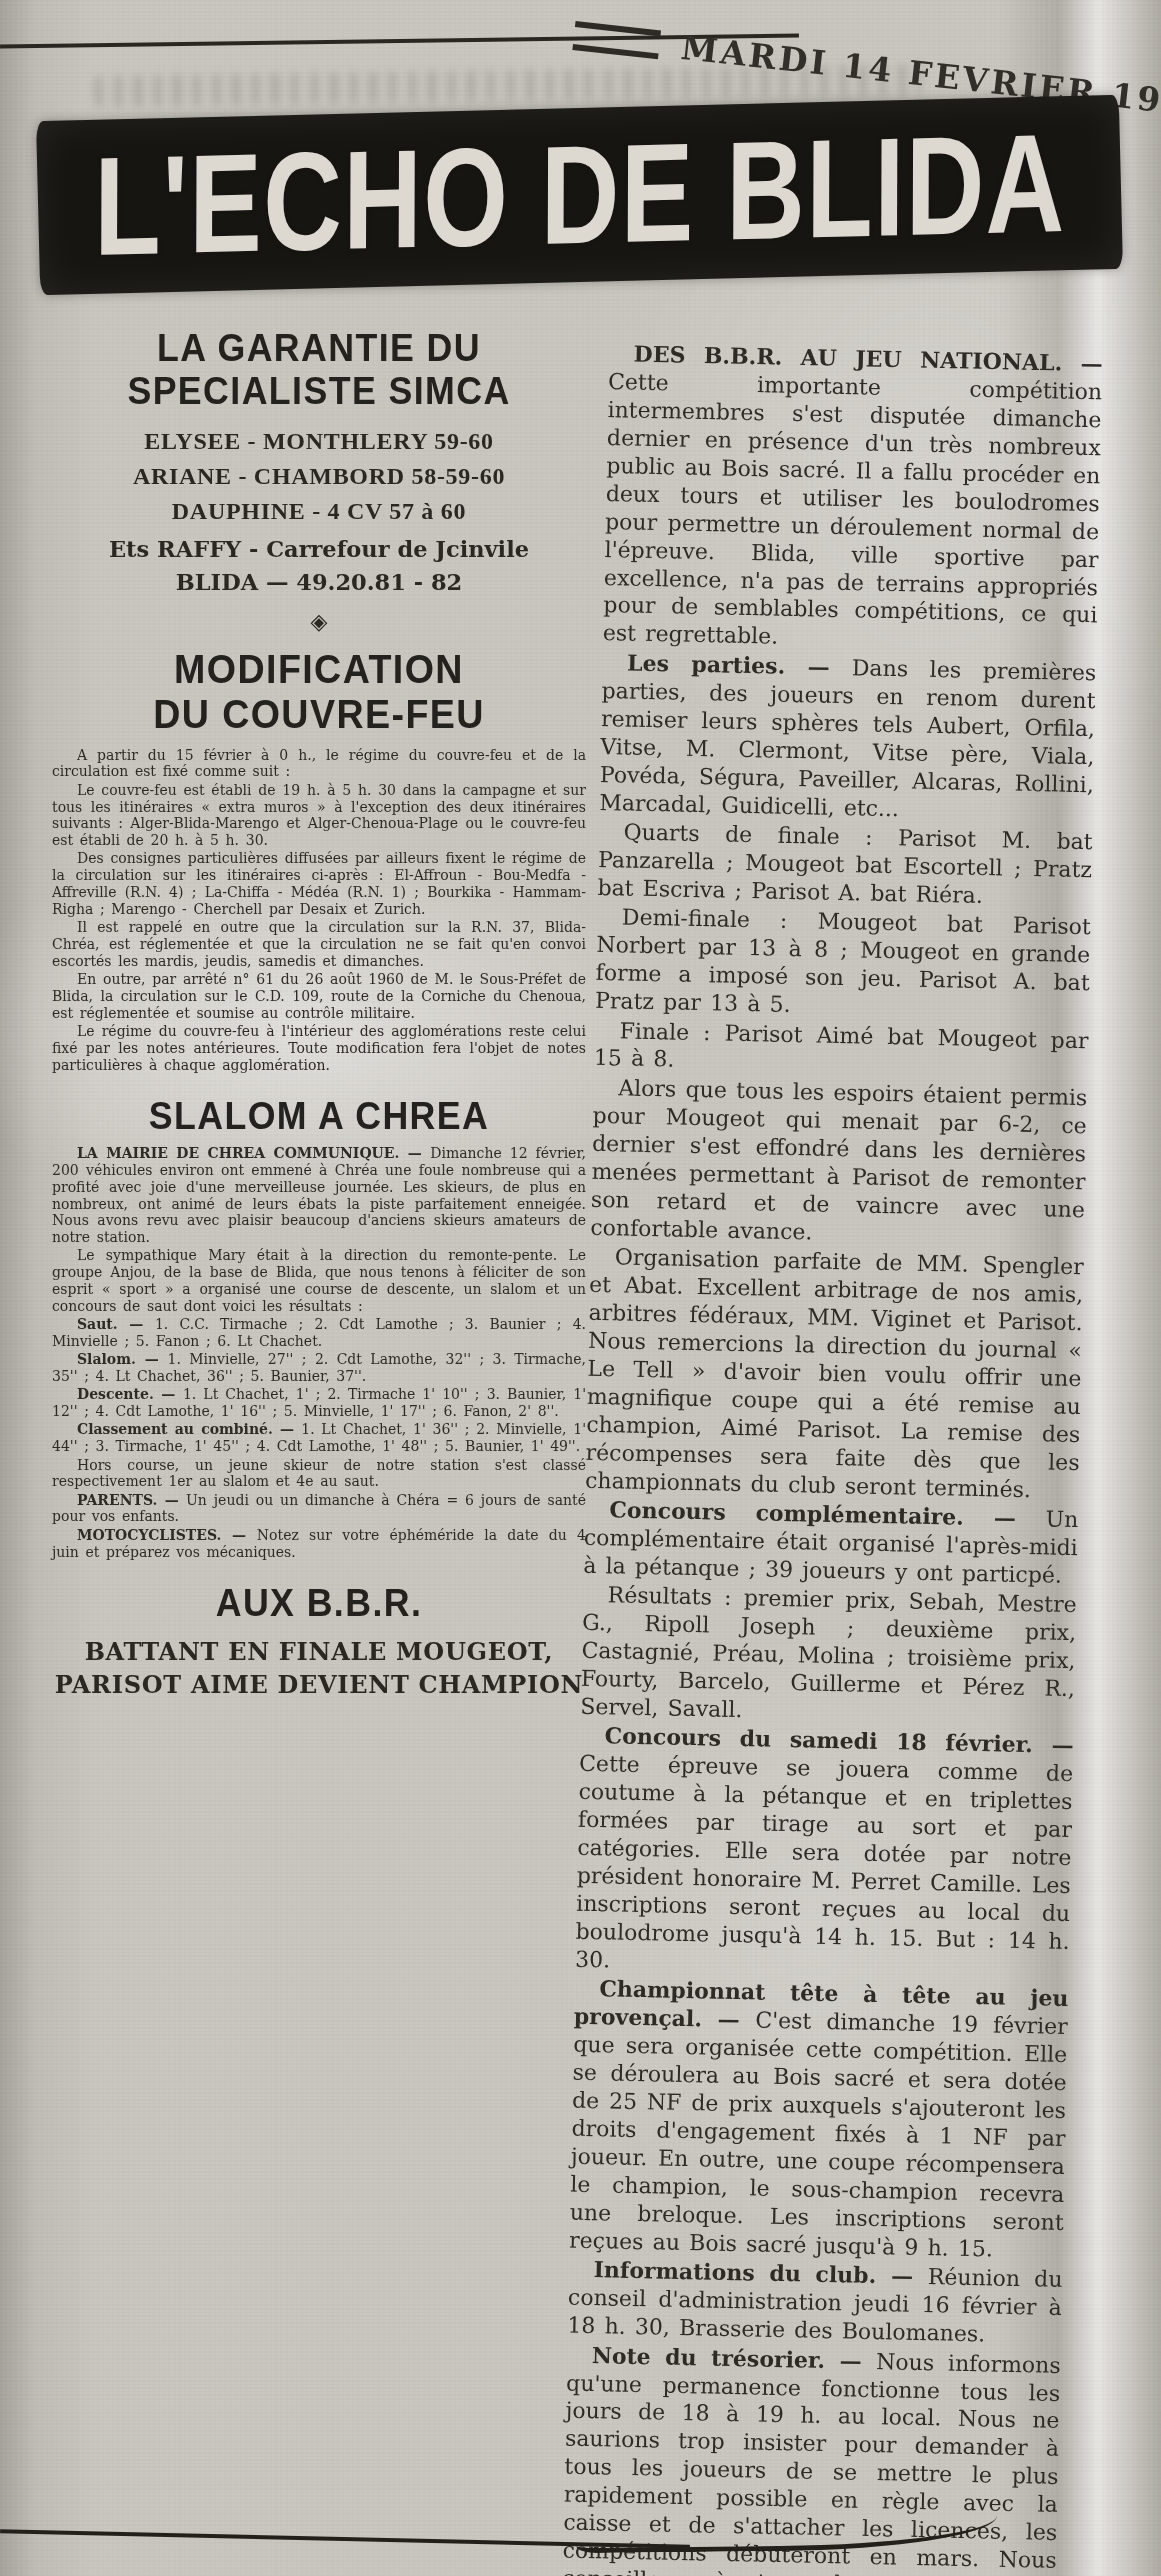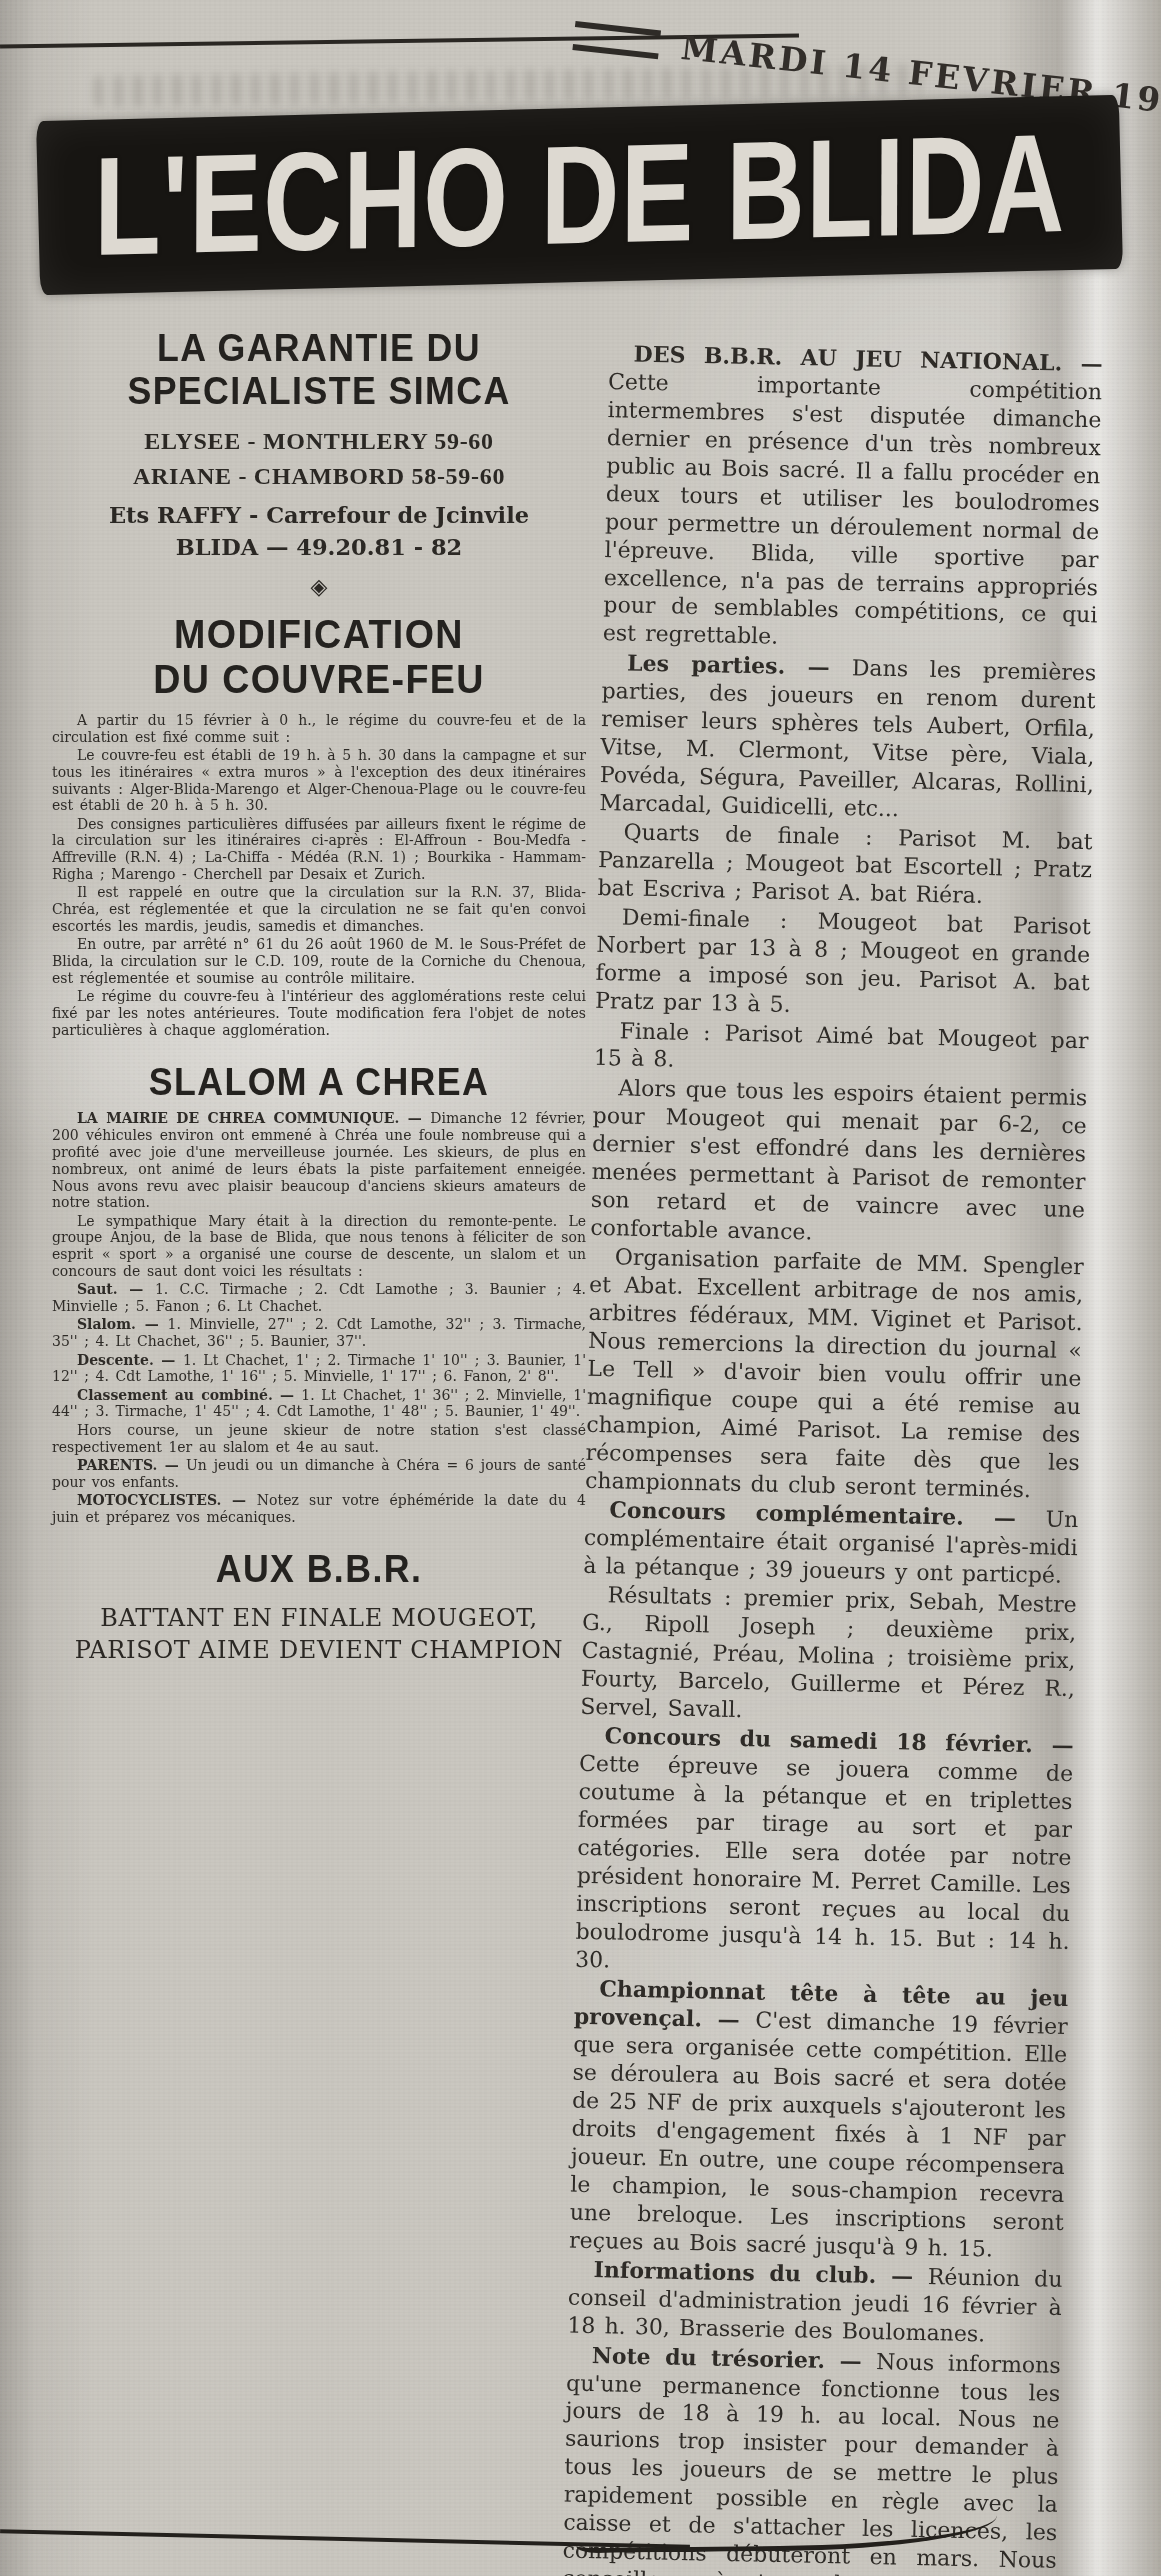--- a/index.html
+++ b/index.html
@@ -51,21 +51,21 @@
   .ad-dealer { font-family:"DejaVu Serif", serif; font-weight:bold; font-size:22.5px; line-height:1.45; text-align:center; color:#2b2824; margin-top:5px; }
   .ornament { text-align:center; font-family:"DejaVu Sans", sans-serif; font-size:22px; color:#2b2824; margin:10.2px 0 7.3px 0; }
   .h2 { font-size:40px; margin:13px 0 10.2px 0; }
   .h2 .line { display:block; }
   .h3 { font-size:38px; margin:22px 0 7.3px 0; }
   .p { font-size:14px; line-height:1.2; text-align:justify; text-indent:25px; margin:0 0 1.5px 0; color:#2e2b27; word-spacing:2.2px; }
   .col-right .p { font-size:22px; line-height:1.27; }
   .lead { font-weight:bold; }
   .lead:empty { display:none; }
   .lead::after { content:" "; }
-  .bbr-sub { font-family:"DejaVu Serif", serif; font-weight:normal; font-size:24px; line-height:1.35; text-align:center; letter-spacing:0.7px; color:#2b2824; margin-top:4.4px; }
+  .bbr-sub { font-family:"DejaVu Serif", serif; font-weight:bold; font-size:24px; line-height:1.35; text-align:center; letter-spacing:0.7px; color:#2b2824; margin-top:4.4px; }
   .rule-bottom-left  { position:absolute; left:0; top:2537px; width:690px; height:4.4px; background:#23201c; transform:rotate(1.3deg); }
   .rule-bottom-right { position:absolute; left:576px; top:2508px; width:421px; height:38px;
     border-bottom:5.1px solid #23201c; border-bottom-left-radius:22px 7.3px; border-bottom-right-radius:218px 33px;
     transform:rotate(-0.6deg); }
 </style>
 </head>
 <body>
 
 <div class="grain"></div>
 <div class="top-rule"></div>
@@ -82,20 +82,21 @@
 
 <div class="col-left">
 
   <div>
     <div class="h-sans ad-title">
       <span class="line" style="display:block">LA GARANTIE DU</span>
       <span class="line" style="display:block">SPECIALISTE SIMCA</span>
     </div>
     <div class="ad-model">ELYSEE - MONTHLERY 59-60</div>
     <div class="ad-model">ARIANE - CHAMBORD 58-59-60</div>
+    <div class="ad-model">DAUPHINE - 4 CV 57 à 60</div>
     <div class="ad-dealer">Ets RAFFY - Carrefour de Jcinvile</div>
     <div class="ad-dealer" style="margin-top:0">BLIDA — 49.20.81 - 82</div>
     <div class="ornament">◈</div>
   </div>
 
   <div>
     <div class="h-sans h2">
       <span class="line">MODIFICATION</span>
       <span class="line">DU COUVRE-FEU</span>
     </div>

